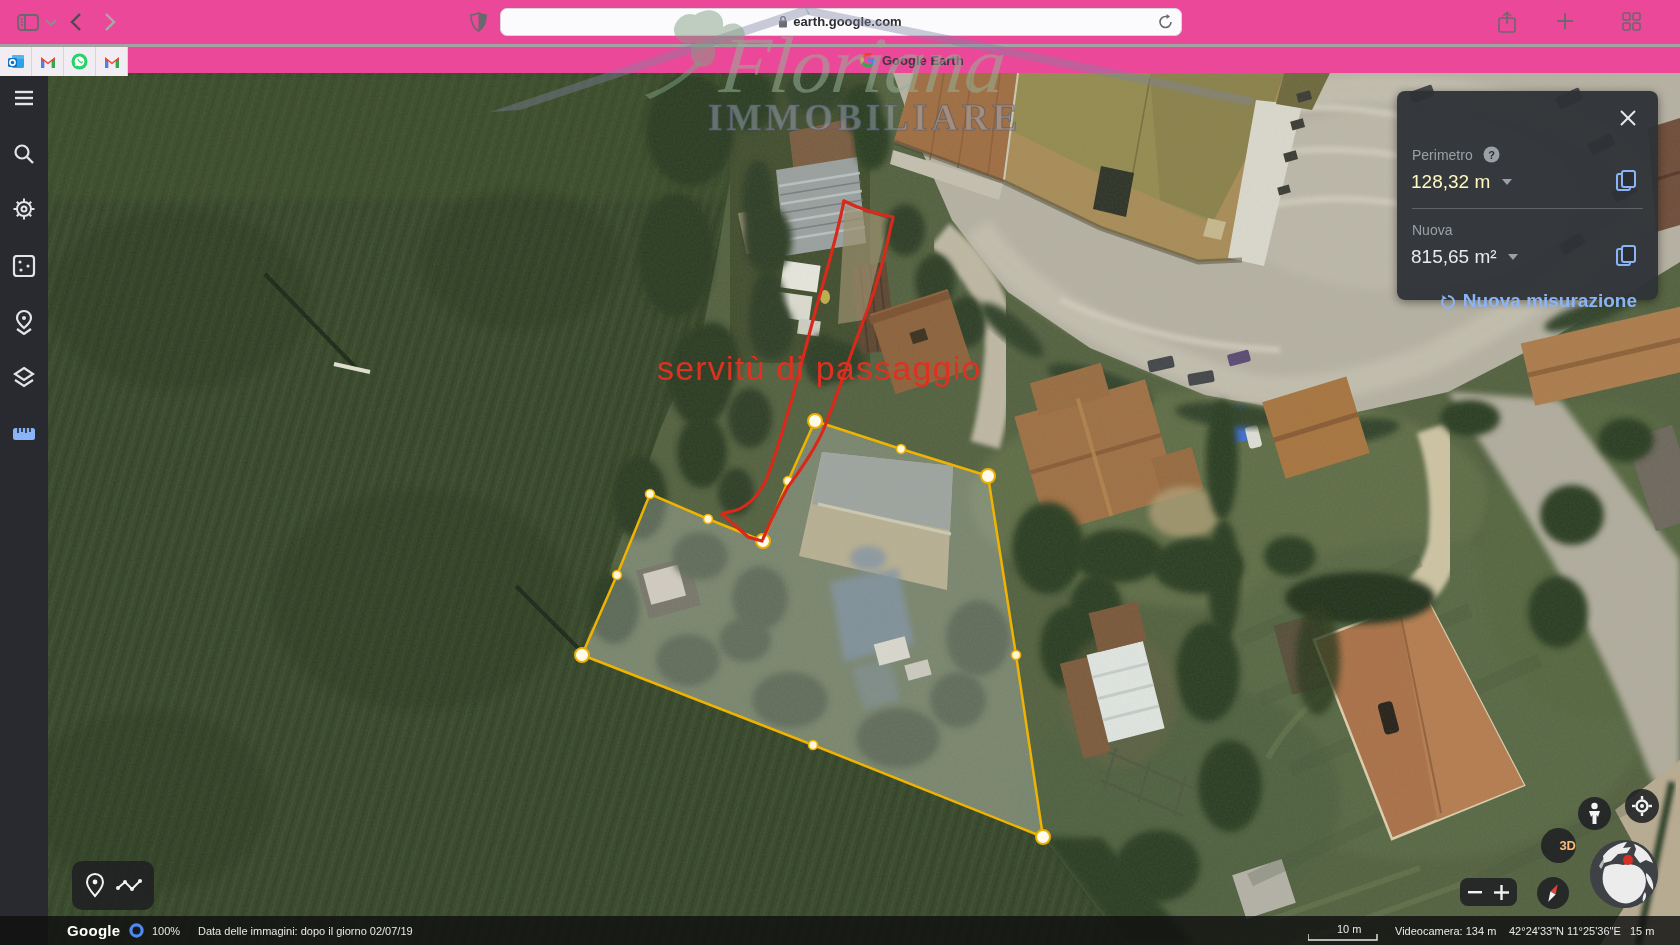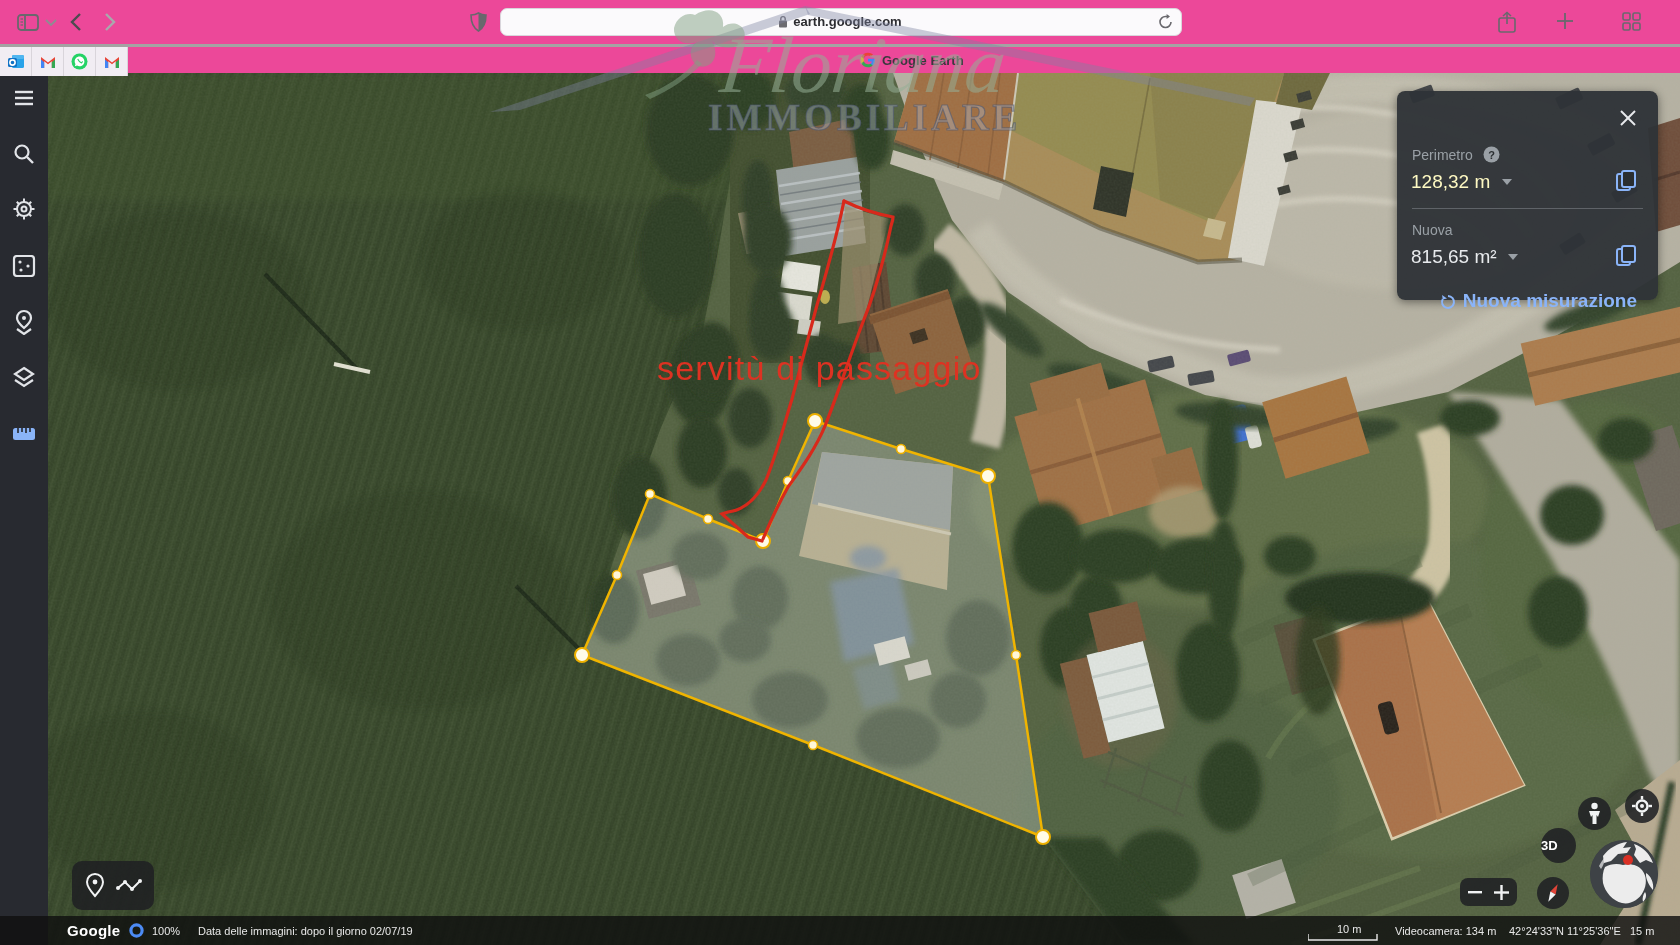--- a/index.html
+++ b/index.html
@@ -500,21 +500,21 @@
         <circle cx="10" cy="10" r="2" fill="#f1f3f4"></circle>
         <g stroke="#f1f3f4" stroke-width="2.4">
           <line x1="10" y1="0" x2="10" y2="3.4"></line>
           <line x1="10" y1="16.6" x2="10" y2="20"></line>
           <line x1="0" y1="10" x2="3.4" y2="10"></line>
           <line x1="16.6" y1="10" x2="20" y2="10"></line>
         </g>
       </svg>
 </div>
 
-<div style="position:absolute;left:1541px;top:828px;width:35px;height:35px;border-radius:50%;background:rgba(32,33,36,0.88);z-index:24;color:#ffffff;font-size:13px;font-weight:bold;text-align:left;line-height:35px;">3D</div>
+<div style="position:absolute;left:1541px;top:828px;width:35px;height:35px;border-radius:50%;background:rgba(32,33,36,0.88);z-index:24;color:#fdba74;font-size:13px;font-weight:bold;text-align:right;line-height:35px;">3D</div>
 
 <div style="position:absolute;left:1460px;top:878px;width:57px;height:28px;border-radius:8px;background:rgba(32,33,36,0.88);z-index:24;">
   <svg style="position:absolute;left:8px;top:13px" width="14" height="3">
         <rect width="14" height="2.4" fill="#f1f3f4"></rect>
       </svg>
   <svg style="position:absolute;left:34px;top:7px" width="15" height="15">
         <rect y="6.3" width="15" height="2.4" fill="#f1f3f4"></rect>
         <rect x="6.3" width="2.4" height="15" fill="#f1f3f4"></rect>
       </svg>
 </div>

